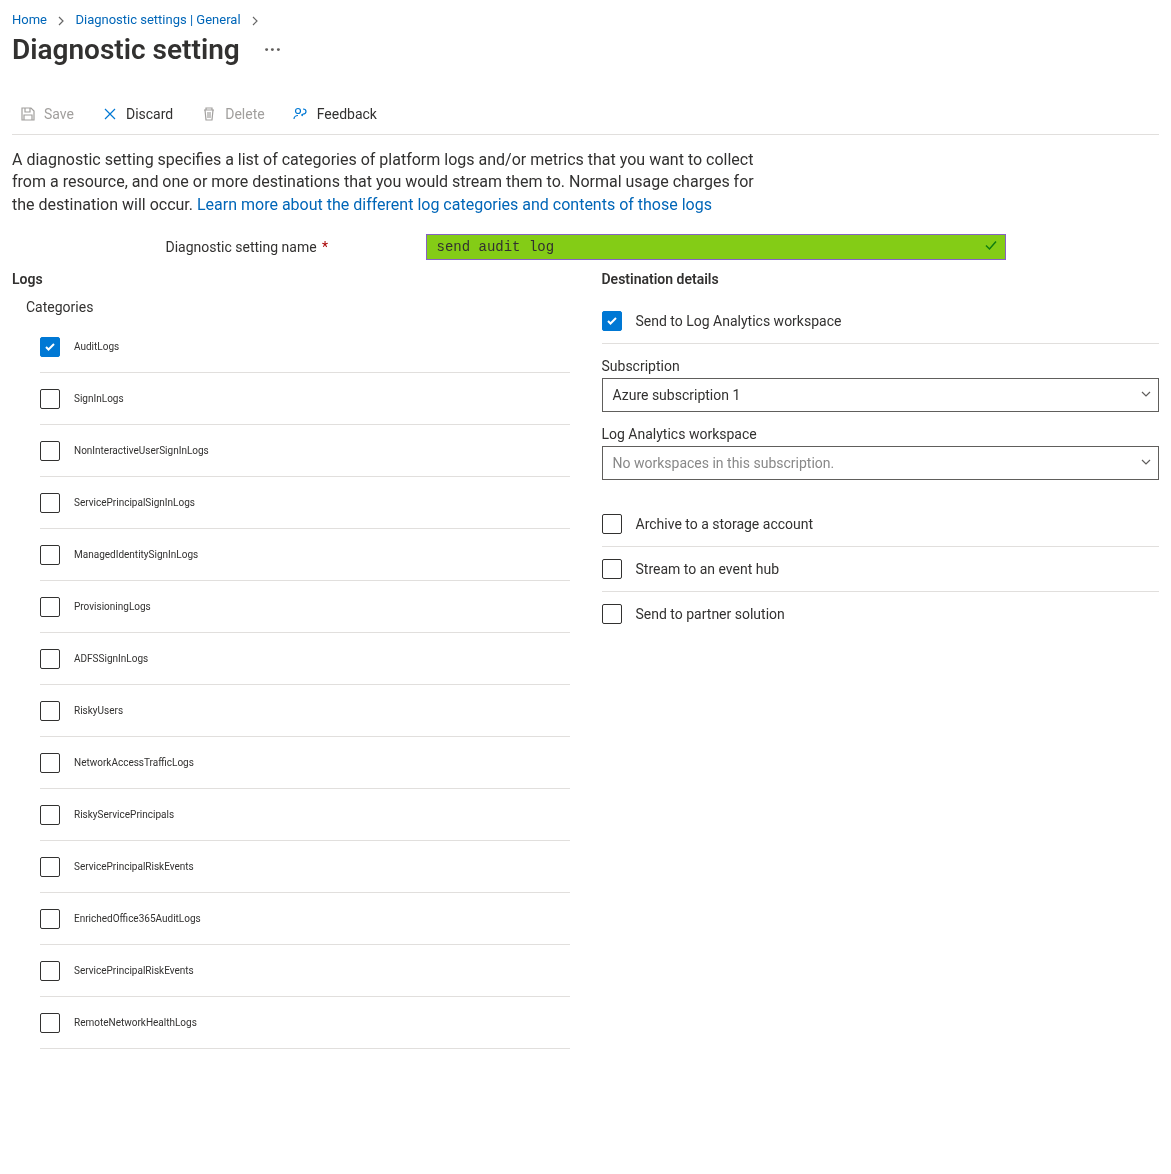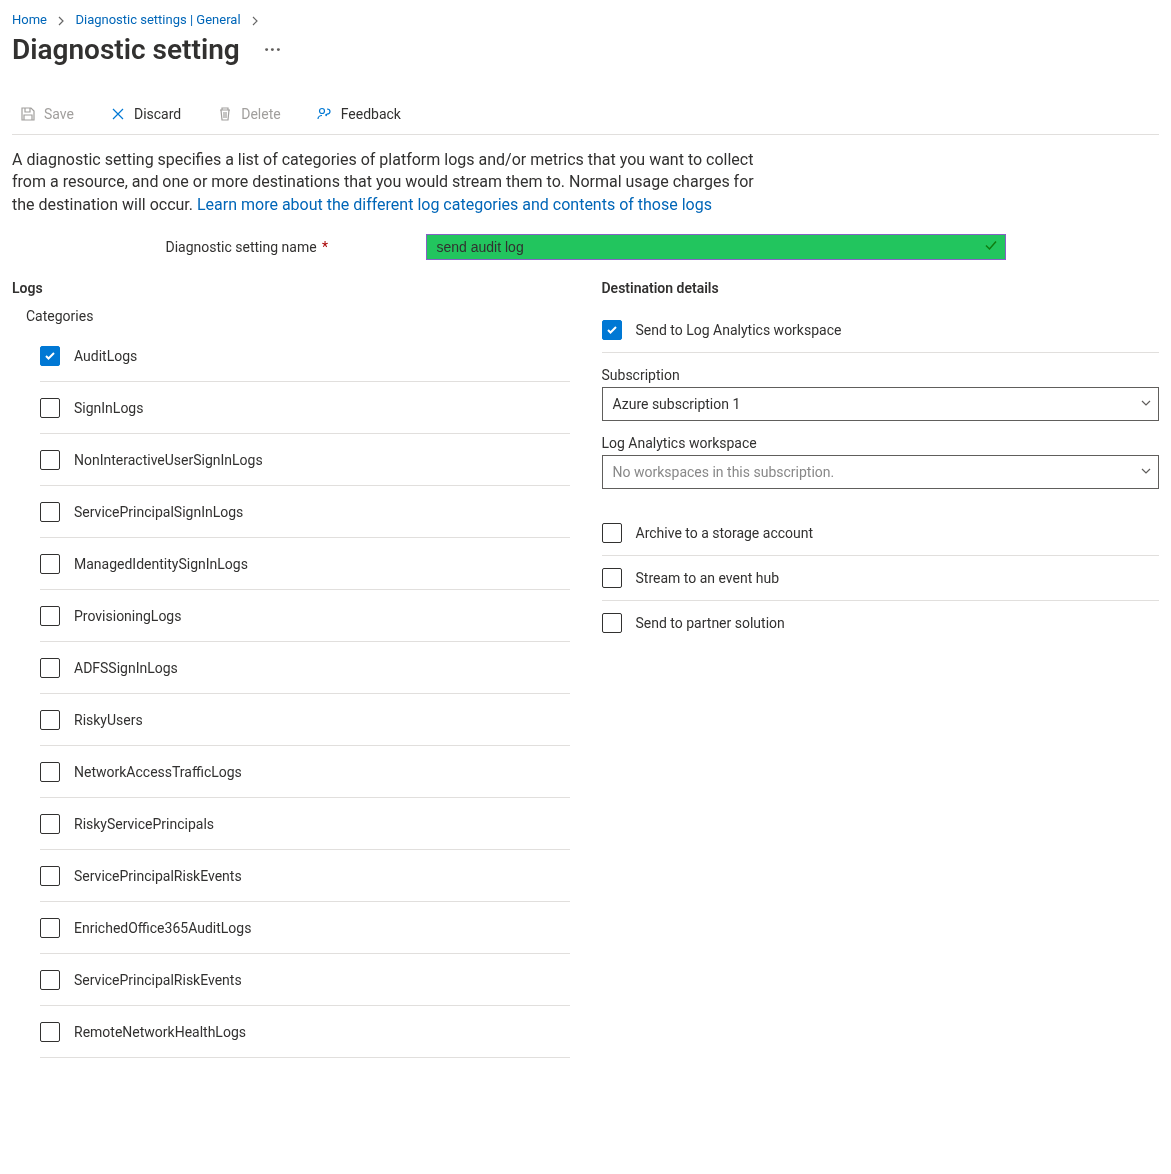--- a/index.html
+++ b/index.html
@@ -22,57 +22,57 @@
     width:1171px;
     padding:12px 12px 24px 12px;
   }
   .breadcrumb{font-size:13px;margin-bottom:6px;}
   .breadcrumb a{color:var(--link);text-decoration:none;}
   .breadcrumb .sep{color:#666;margin:0 6px;}
   .breadcrumb .sep svg{vertical-align:-2px;}
   h1.page-title{font-size:28px;font-weight:600;margin:6px 0 28px 0;display:flex;align-items:center;gap:16px;}
   .ellipsis-btn{font-size:20px;color:#605e5c;cursor:pointer;padding:0 8px;line-height:1;}
 
-  .toolbar{display:flex;align-items:center;gap:20px;padding:6px 0;}
+  .toolbar{display:flex;align-items:center;gap:12px;padding:6px 0;}
   .tb-btn{display:flex;align-items:center;gap:8px;padding:6px 8px;font-size:14px;cursor:pointer;color:var(--text);}
   .tb-btn.disabled{color:var(--disabled);cursor:default;}
   .tb-btn .ic{width:16px;height:16px;display:inline-flex;align-items:center;justify-content:center;}
   .tb-btn.disabled .ic svg{stroke:var(--disabled);fill:none;}
   .tb-btn .ic svg{stroke:var(--accent);fill:none;stroke-width:1.2;}
   hr.sep-line{border:none;border-top:1px solid var(--border);margin:0 0 14px 0;}
 
   .intro{font-size:16px;line-height:1.4;max-width:760px;}
   .intro a{color:var(--link);text-decoration:none;}
 
   .form-row{display:flex;align-items:center;margin-top:18px;justify-content:center;}
   .form-label{width:260px;font-size:14px;}
   .req{color:#a80000;margin-left:2px;}
   .txt-input-wrap{position:relative;flex:0 0 580px;}
   .txt-input{
     width:100%;height:26px;border:1px solid var(--purple);
-    padding:2px 28px 2px 10px;font-family:Liberation Sans, sans-serif;font-size:14px;
-    outline:none;background:#22c55e;color:var(--text);
+    padding:2px 28px 2px 10px;font-family:Liberation Mono, monospace;font-size:14px;
+    outline:none;background:#84cc16;color:var(--text);
   }
   .ok-indicator{position:absolute;right:8px;top:50%;transform:translateY(-50%);}
   .ok-indicator svg{stroke:var(--ok-green);stroke-width:1.5;fill:none;}
 
-  .columns{display:flex;gap:32px;margin-top:20px;align-items:flex-start;}
+  .columns{display:flex;gap:32px;margin-top:11px;align-items:flex-start;}
   .col{flex:1;min-width:0;}
   .section-head{font-weight:600;font-size:14px;margin-bottom:12px;}
   .sub-head{font-size:14px;margin:4px 0 6px 14px;color:var(--text);}
 
   .cat-list{margin-left:28px;}
   .cat-row{display:flex;align-items:center;gap:14px;height:52px;border-bottom:1px solid var(--border);}
   .cb{width:20px;height:20px;border:1px solid #323130;border-radius:2px;
       display:flex;align-items:center;justify-content:center;background:#fff;cursor:pointer;flex-shrink:0;}
   .cb.checked{background:var(--accent);border-color:var(--accent);}
   .cb.checked svg{stroke:#fff;stroke-width:2;fill:none;}
   .cb svg{width:12px;height:12px;display:none;}
   .cb.checked svg{display:block;}
-  .cat-label{font-size:14px;}
+  .cat-label{font-size:10px;}
   .dest-row{display:flex;align-items:center;gap:14px;padding:12px 0;border-bottom:1px solid var(--border);}
   .dest-row.no-border{border-bottom:none;}
   .dest-label{font-size:14px;}
 
   .field-block{margin-left:0;margin-top:14px;}
   .field-label{font-size:14px;margin-bottom:4px;}
   .sel{position:relative;height:34px;border:1px solid var(--muted);background:#fff;
        display:flex;align-items:center;padding:0 26px 0 10px;font-size:14px;cursor:pointer;}
   .sel.placeholder{color:#888;}
   .sel .chev{position:absolute;right:6px;top:50%;transform:translateY(-50%);}

